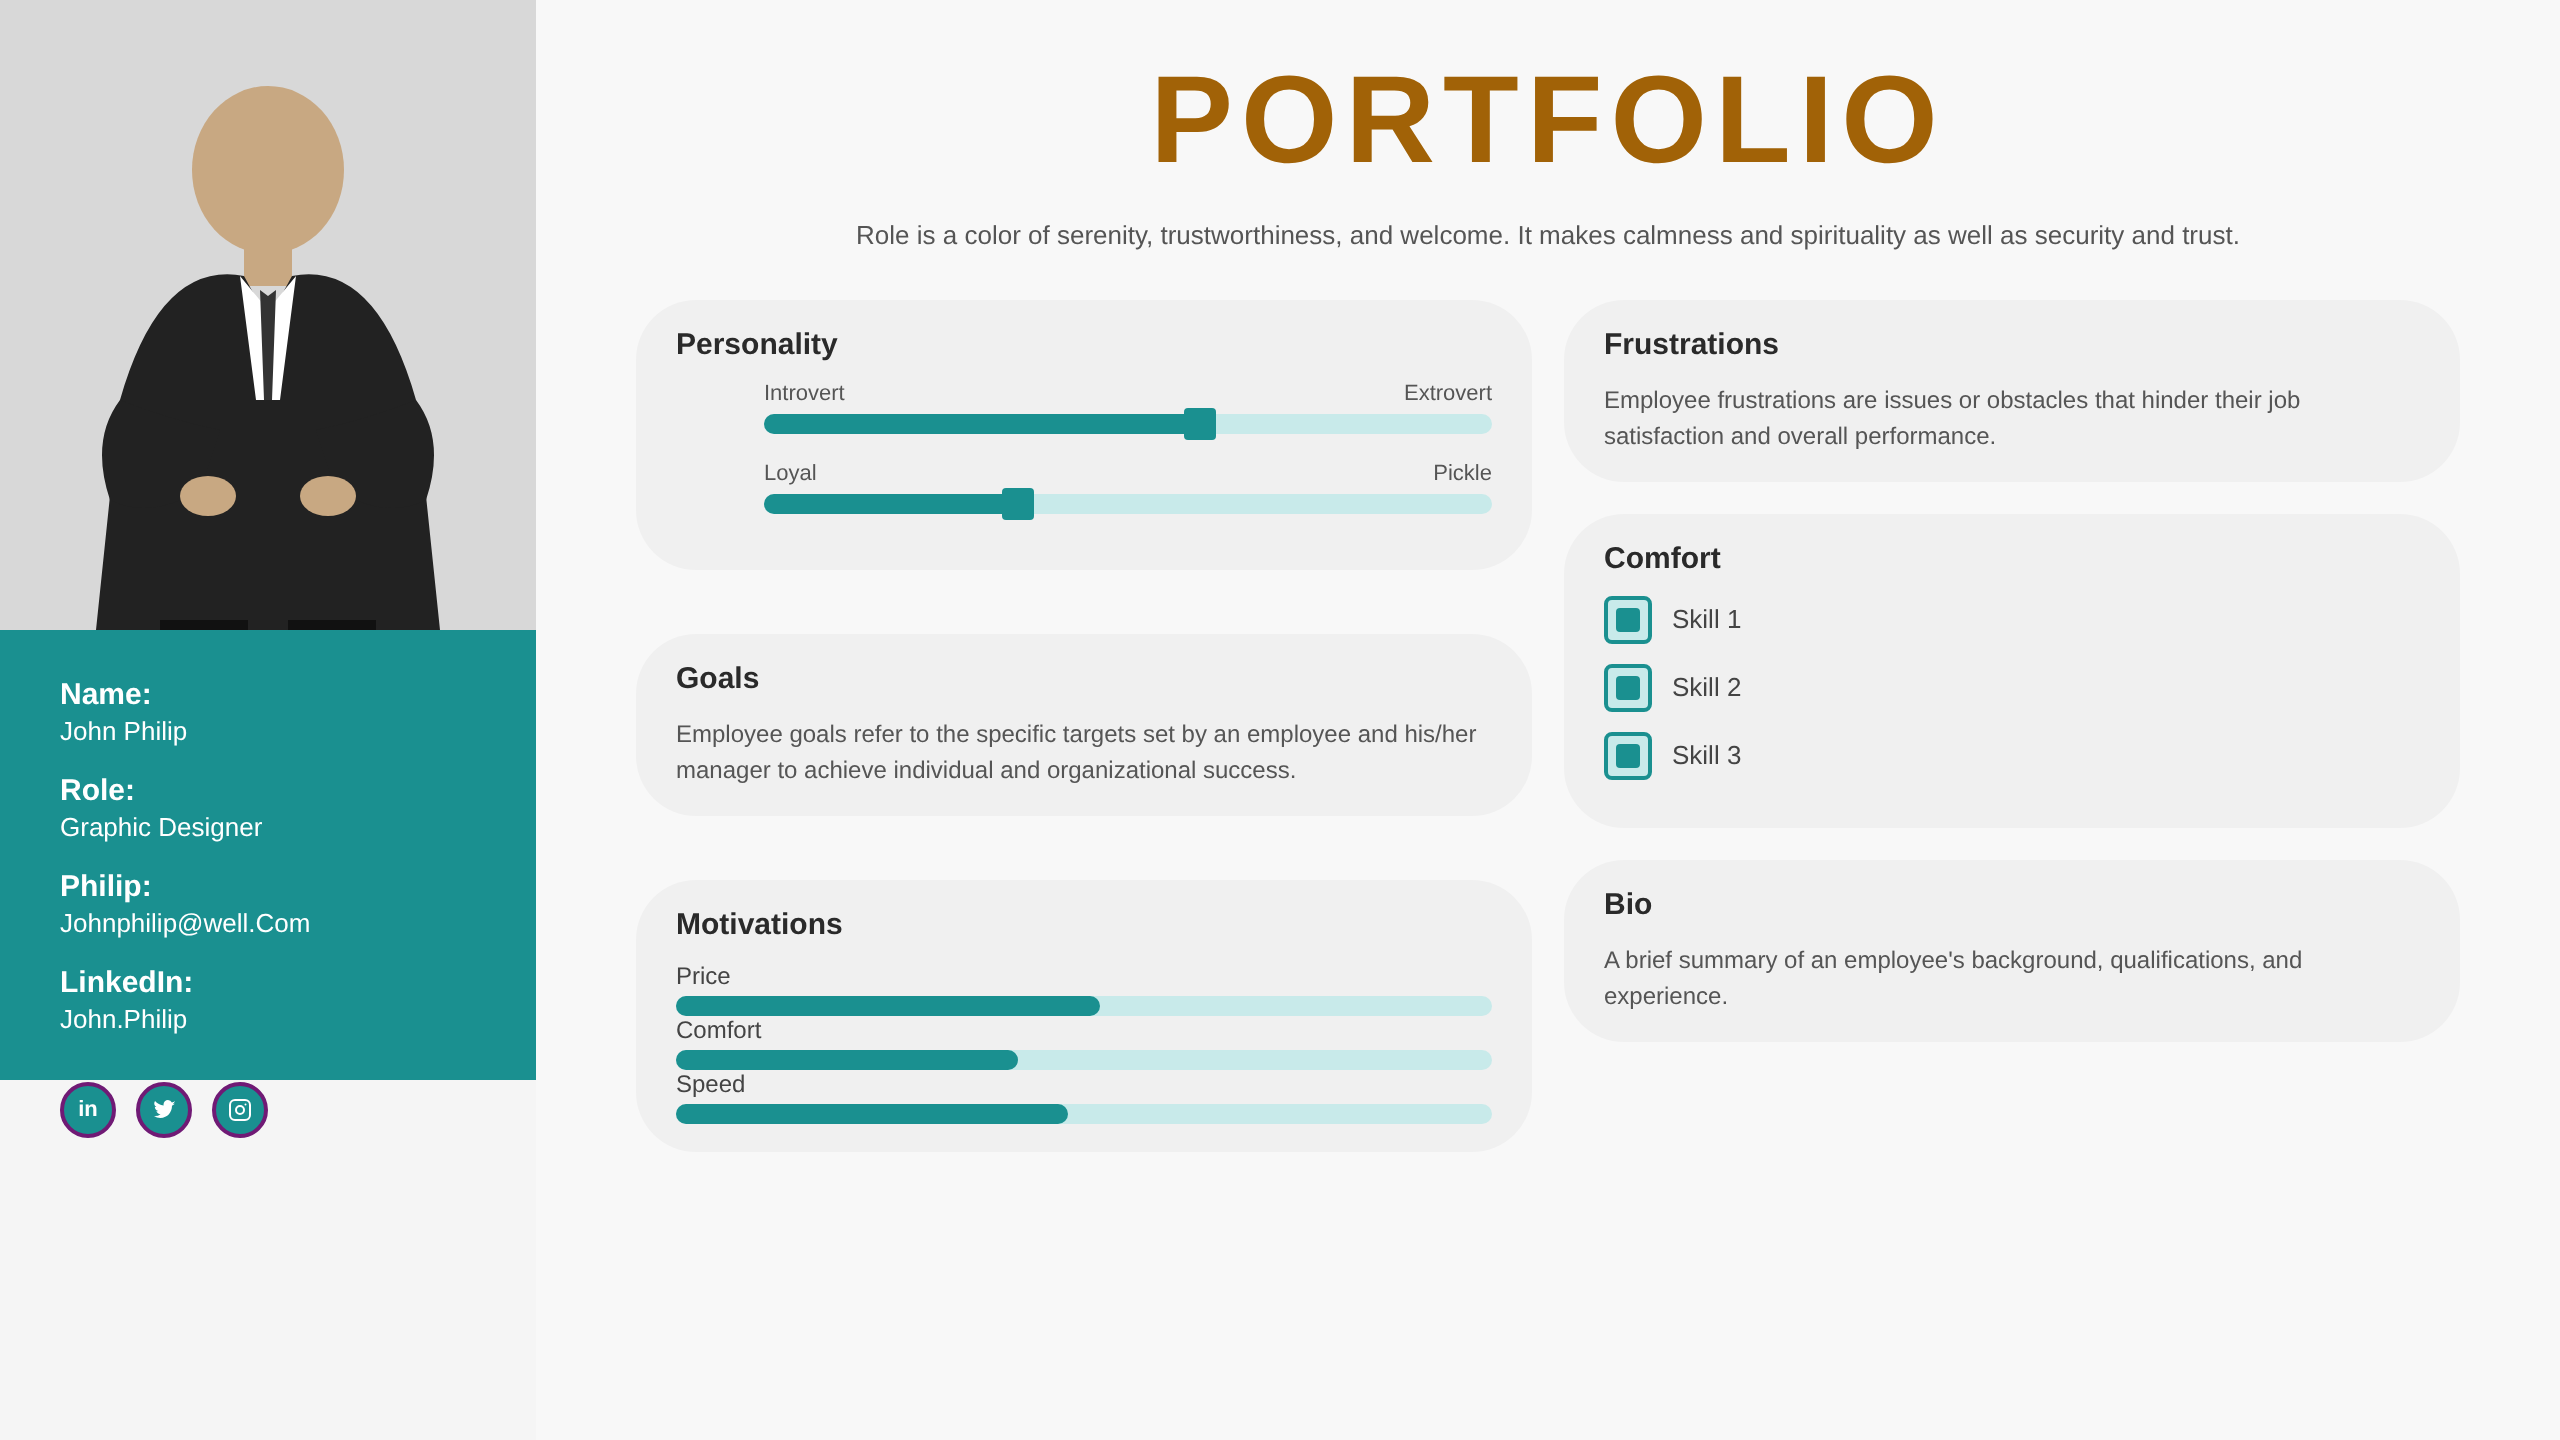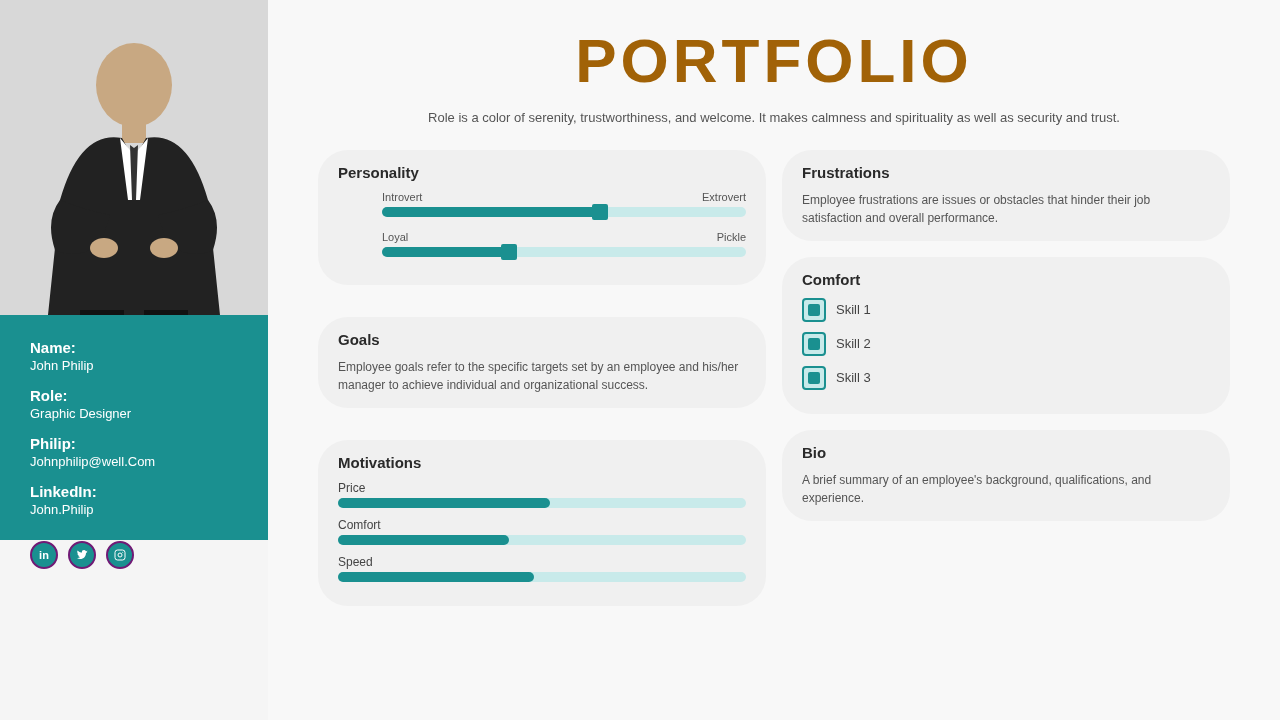--- a/index.html
+++ b/index.html
@@ -175,21 +175,21 @@
       position: absolute;
       top: -3px;
       width: 16px;
       height: 16px;
       background: #1a9090;
       border-radius: 2px;
     }
 
     
     .motivation-row {
-      margin-bottom: 10px;
+      margin-bottom: 0;
     }
 
     .motivation-label {
       font-size: 12px;
       color: #444;
       margin-bottom: 3px;
     }
 
     .motivation-track {
       width: 100%;

